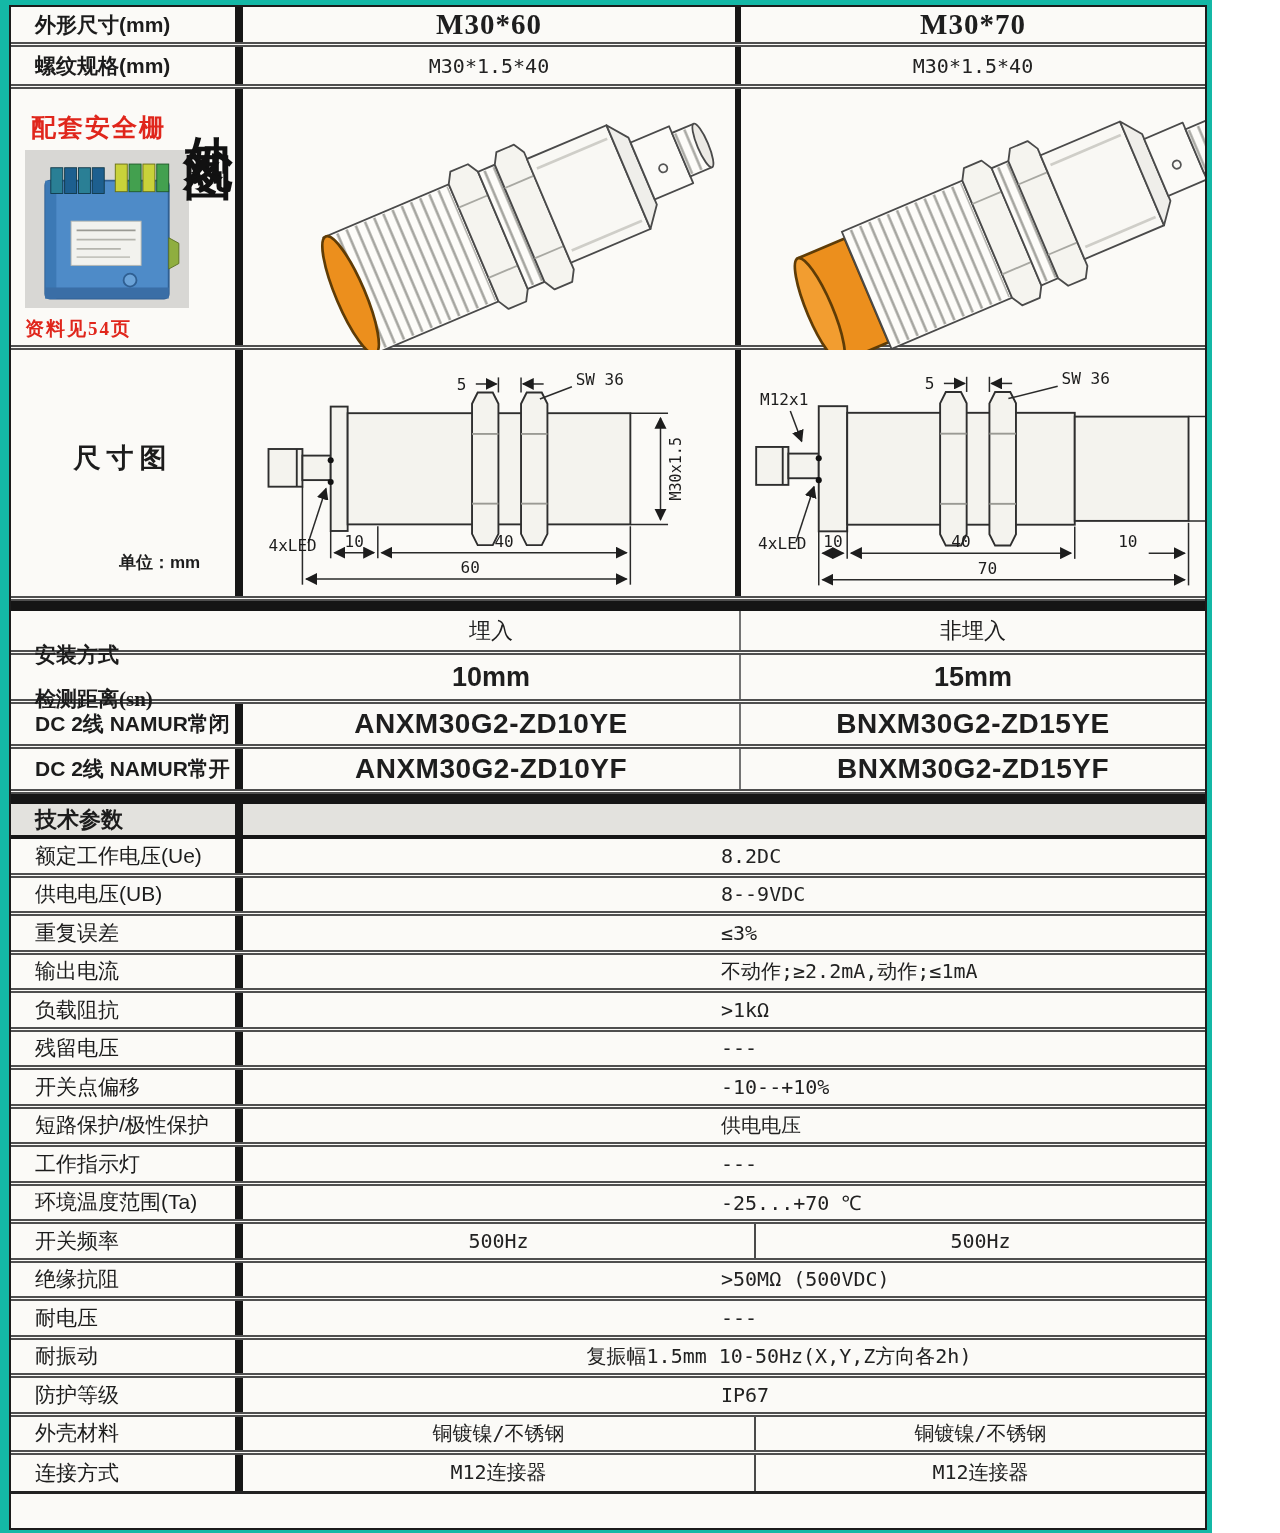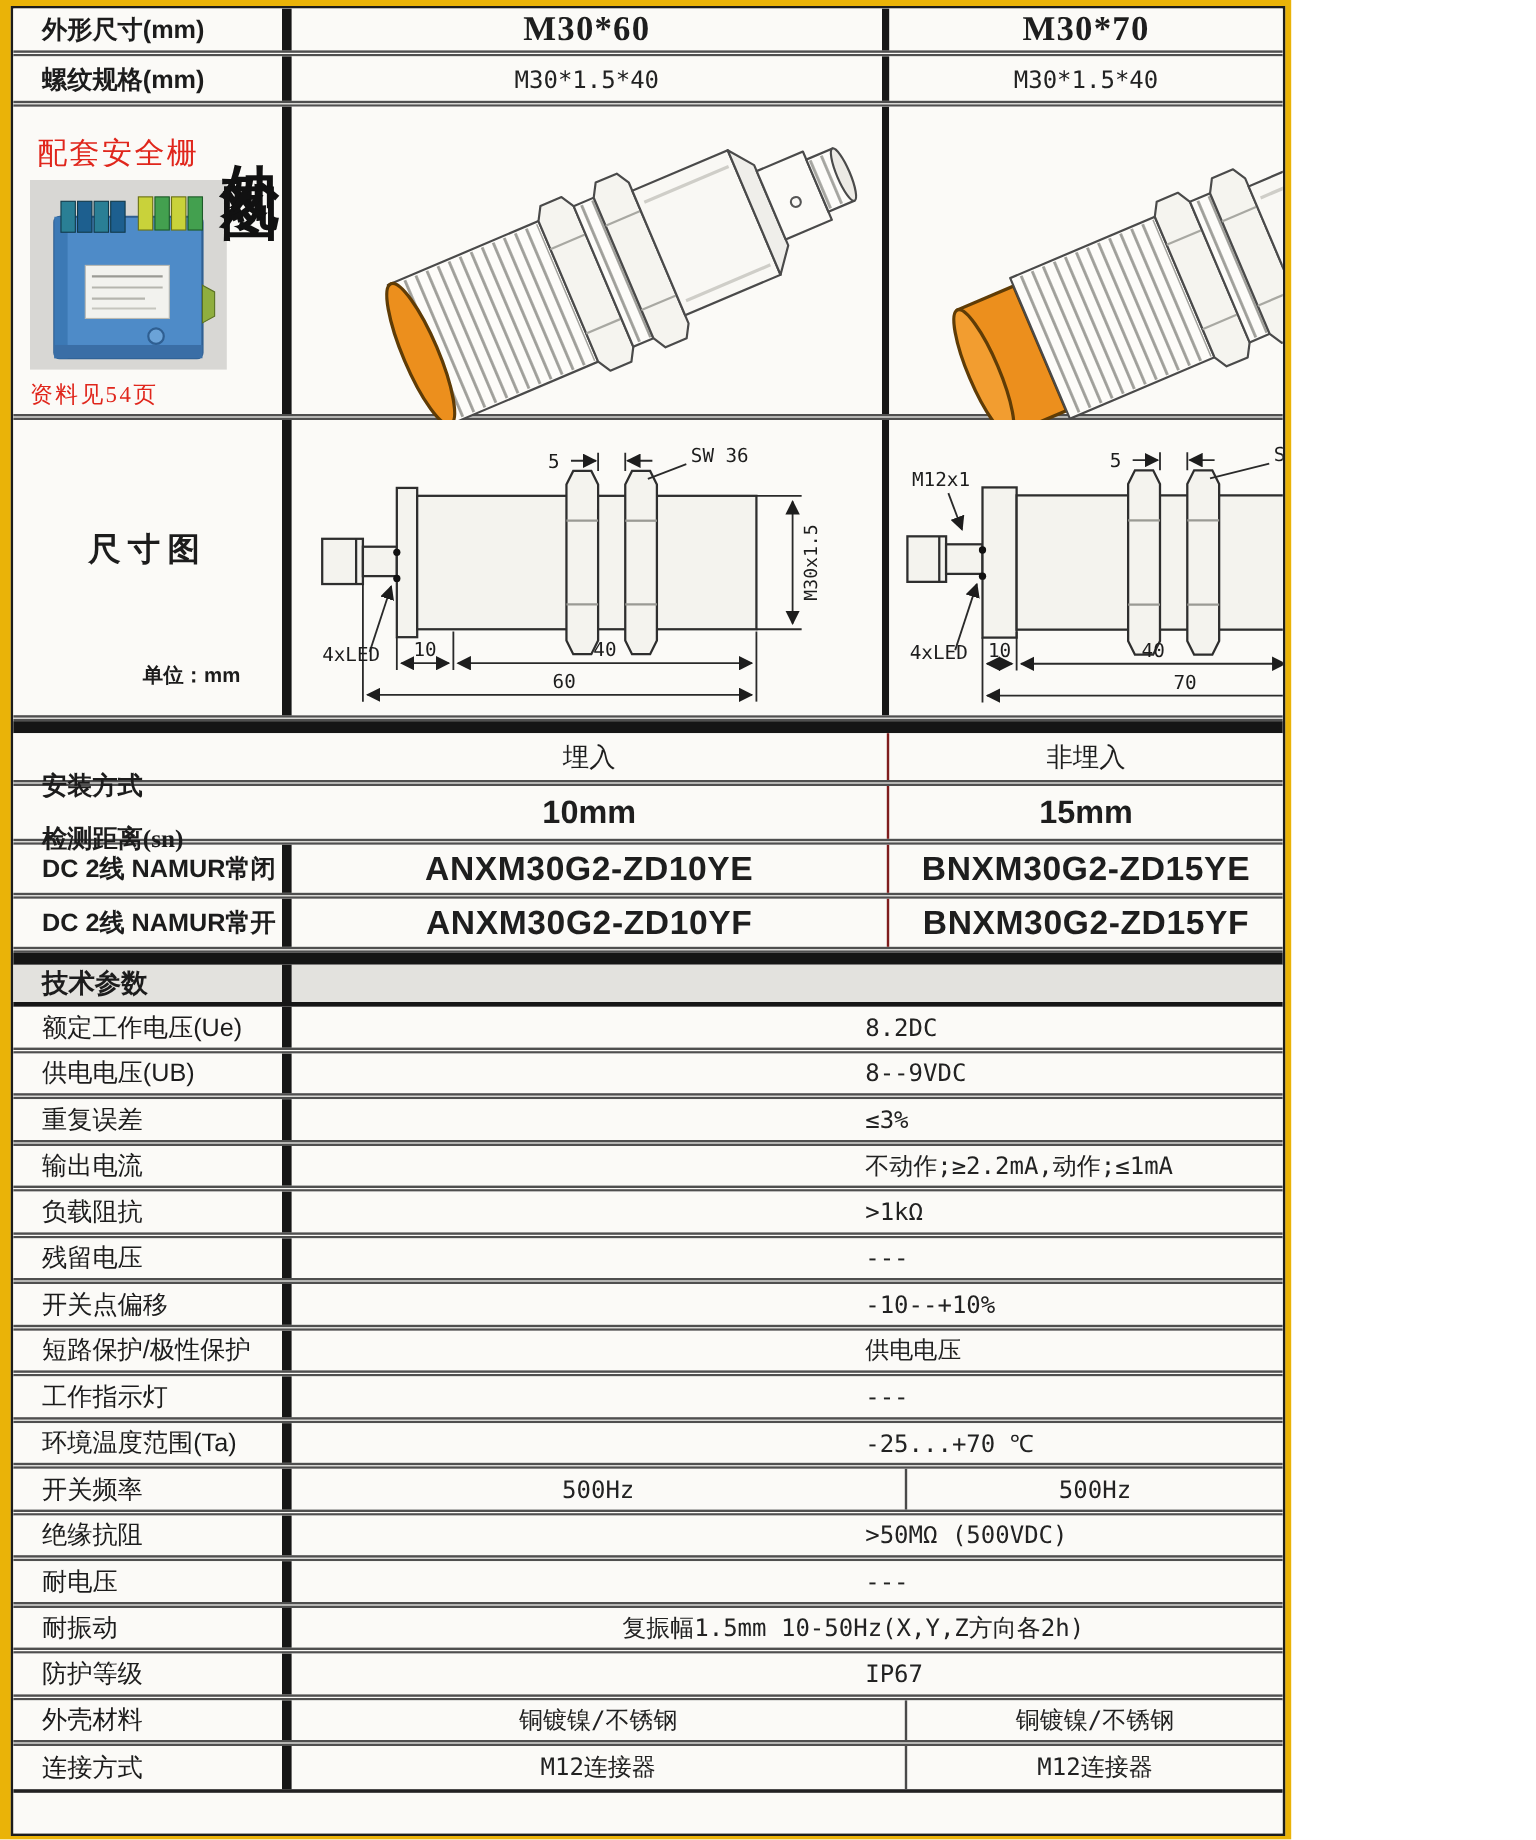--- a/index.html
+++ b/index.html
@@ -1,28 +1,28 @@
 <!DOCTYPE html>
 <html><head>
 <meta charset="utf-8">
 <style>
   * { margin:0; padding:0; box-sizing:border-box; }
   html,body { background:#ffffff; }
   body { font-family:"Liberation Sans", sans-serif; color:#1e1e1e; }
-  .sheet { position:relative; width:1076px; height:1533px; background:#eab308; padding:5px 5px 3px 9px; }
+  .sheet { position:relative; width:1212px; height:1533px; background:#14b8a6; padding:5px 5px 3px 9px; }
   .tbl { border:2px solid #1c1c1c; background:#fbfaf7; height:100%; display:flex; flex-direction:column; overflow:hidden; }
 
   .row { display:flex; border-bottom:5px double #4f4f4f; background:#fbfaf7; }
   .row:last-child { border-bottom:3px solid #222; }
   .band { height:10px; background:#151515; flex:0 0 auto; }
 
   .c-label { width:232px; flex:0 0 232px; border-right:8px solid #161616; display:flex; align-items:center; padding-left:24px; font-size:21px; font-weight:600; color:#1c1c1c; position:relative; }
   .c-a { width:498px; flex:0 0 498px; border-right:6px solid #161616; display:flex; align-items:center; justify-content:center; }
   .c-b { flex:1; display:flex; align-items:center; justify-content:center; }
-  .c-ma { width:498px; flex:0 0 498px; border-right:2px solid #7f1d1d; display:flex; align-items:center; justify-content:center; }
+  .c-ma { width:498px; flex:0 0 498px; border-right:2px solid #737373; display:flex; align-items:center; justify-content:center; }
   .c-mb { flex:1; display:flex; align-items:center; justify-content:center; }
   .c-sa { width:513px; flex:0 0 513px; border-right:2px solid #4a4a4a; display:flex; align-items:center; justify-content:center; }
   .c-sb { flex:1; display:flex; align-items:center; justify-content:center; }
   .c-full { flex:1; display:flex; align-items:center; padding-left:478px; }
   .c-full.center { padding-left:110px; justify-content:center; }
 
   .r-size { height:40px; }
   .r-thread { height:42px; }
   .r-appearance { height:261px; }
   .r-dims { height:251px; }
@@ -36,21 +36,21 @@
   .mono { font-family:"DejaVu Sans Mono", monospace; font-size:20px; color:#222; }
   .kai { font-family:"Liberation Serif", serif; font-weight:700;margin-top:44px; }
   .cn-val { font-size:22px; font-weight:500; }
   .bold-dist { font-size:27px; font-weight:700; }
   .model { font-size:28px; font-weight:700; letter-spacing:0.5px; }
   .spec .c-label { font-weight:500; font-size:21px; }
   .spec-val { font-family:"DejaVu Sans Mono", monospace; font-size:20px; color:#222; }
 
   
   .app-cell { flex-direction:column; justify-content:flex-start; align-items:flex-start; padding:8px 0 0 10px; }
-  .red-banner { color:#e0261c; font-family:"Liberation Serif", serif; font-weight:400; letter-spacing:2px; }
+  .red-banner { color:#e0261c; font-family:"Liberation Serif", serif; font-weight:700; letter-spacing:2px; }
   .red-banner.top { font-size:25px; margin:14px 0 6px 10px; }
   .red-banner.bottom { font-size:19px; margin:8px 0 0 4px; }
   .module-photo { width:164px; height:158px; background:#d8d7d4; display:flex; align-items:center; justify-content:center; margin-left:4px; }
   .vert-title { position:absolute; top:8px; right:2px; writing-mode:vertical-rl; text-orientation:upright; font-family:"Liberation Serif", serif; font-weight:600; font-size:49px; letter-spacing:10px; line-height:1; color:#111; }
 
   
   .dims-cell { flex-direction:column; justify-content:center; align-items:center; padding-left:0; }
   .dims-title { font-size:27px; font-weight:700; letter-spacing:6px; margin-top:-30px; }
   .dims-unit { position:absolute; bottom:22px; left:108px; font-size:17px; font-weight:600; }
 

